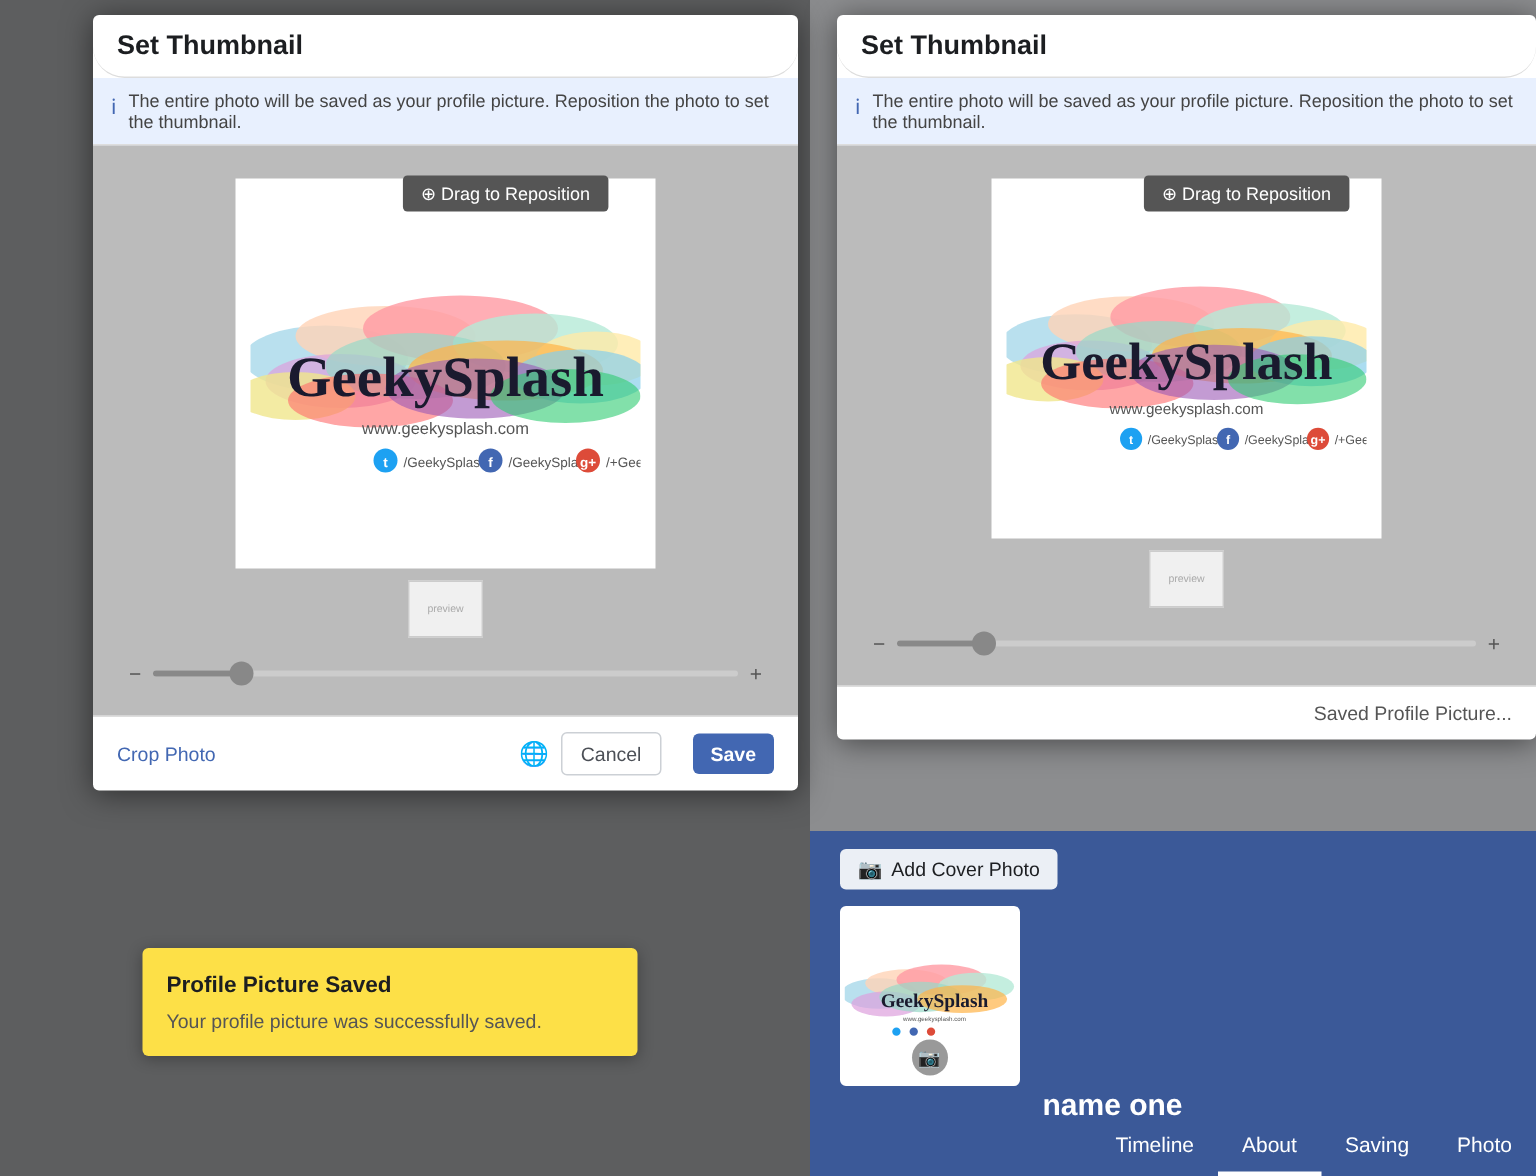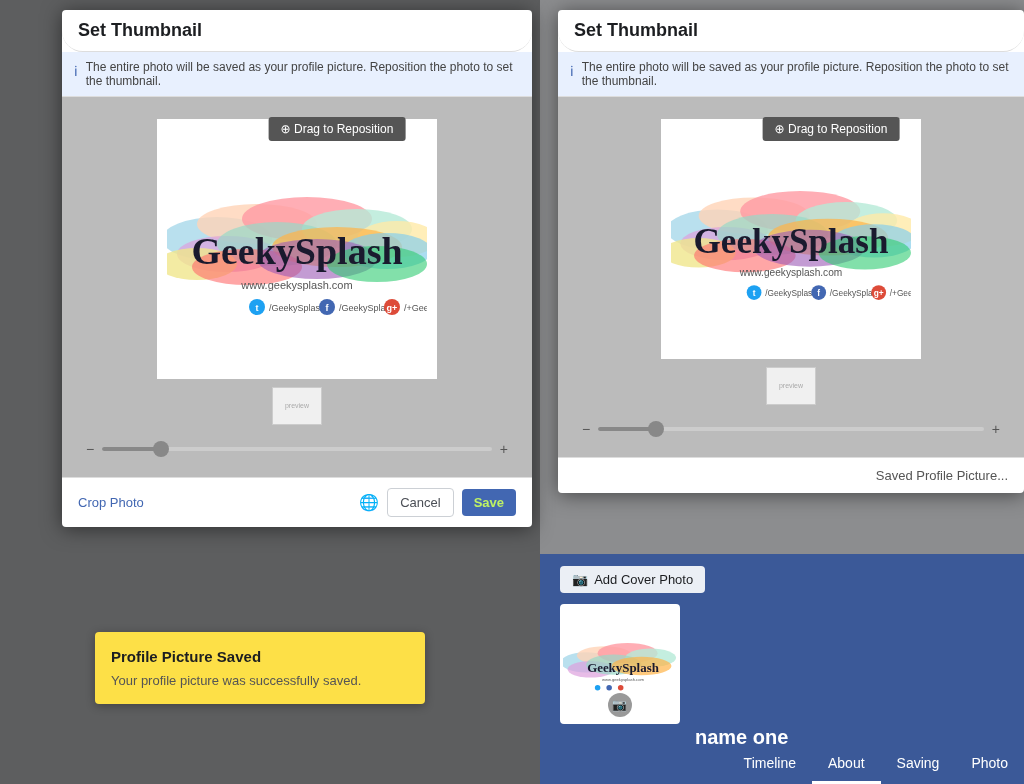--- a/index.html
+++ b/index.html
@@ -227,27 +227,28 @@
       border: 1px solid #ccd0d5;
       border-radius: 4px;
       padding: 6px 12px;
       font-size: 13px;
       cursor: pointer;
       color: #4b4f56;
     }
 
     .btn-save {
       background: #4267B2;
-      color: #bef264;
+      color: #ffffff;
       border: none;
       border-radius: 4px;
       padding: 6px 12px;
       font-size: 13px;
       font-weight: bold;
       cursor: pointer;
+      margin-left: 13px;
     }
 
     
     .saving-status {
       padding: 10px 16px;
       text-align: right;
       font-size: 13px;
       color: #555;
       border-top: 1px solid #ddd;
     }

